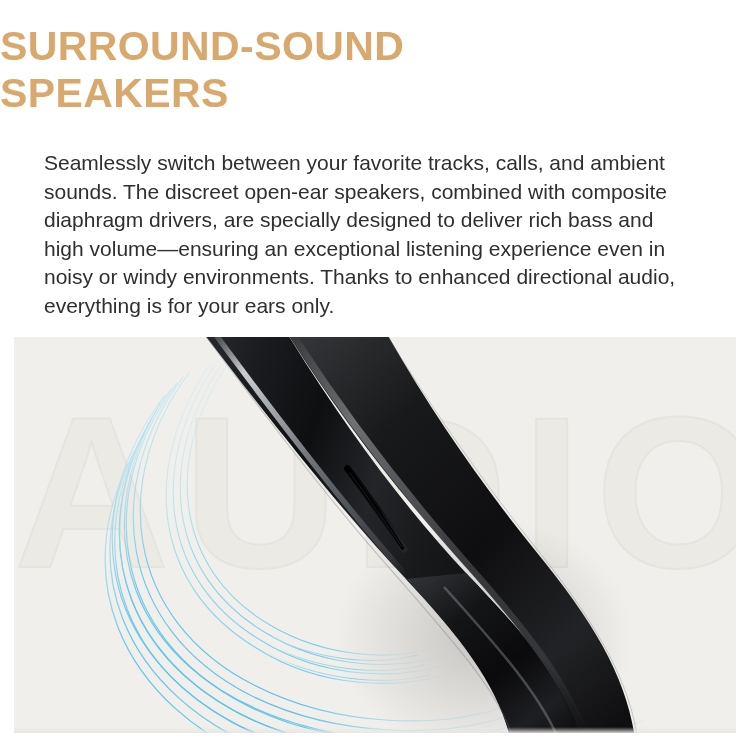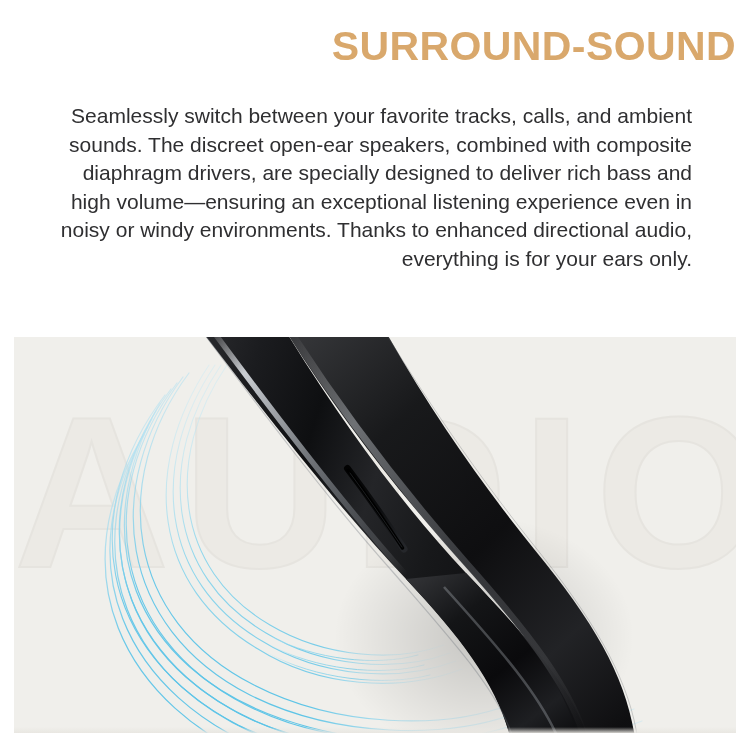--- a/index.html
+++ b/index.html
@@ -21,21 +21,21 @@
   }
 
   
   .copy-block {
     position: absolute;
     left: 0;
     top: 0;
     width: 736px;
     height: 337px;
     background: #ffffff;
-    text-align: right;
+    text-align: left;
   }
 
   .headline {
     margin-top: 23px;
     font-family: "Liberation Sans", sans-serif;
     font-weight: 700;
     font-size: 41px;
     line-height: 47px;
     letter-spacing: 0.4px;
     color: #D9A86C;
@@ -118,20 +118,21 @@
 </style>
 </head>
 <body>
 
 <div class="page">
 
   <section class="copy-block">
 
     <h1 class="headline">
       <span class="headline-line">SURROUND-SOUND</span>
+      <span class="headline-line">SPEAKERS</span>
     </h1>
 
     <div class="body-copy">
       <p>Seamlessly switch between your favorite tracks, calls, and ambient sounds. The discreet open-ear speakers, combined with composite diaphragm drivers, are specially designed to deliver rich bass and high volume—ensuring an exceptional listening experience even in noisy or windy environments. Thanks to enhanced directional audio, everything is for your ears only.</p>
     </div>
 
   </section>
 
   <section class="photo-panel">
     <div class="photo-stage">

